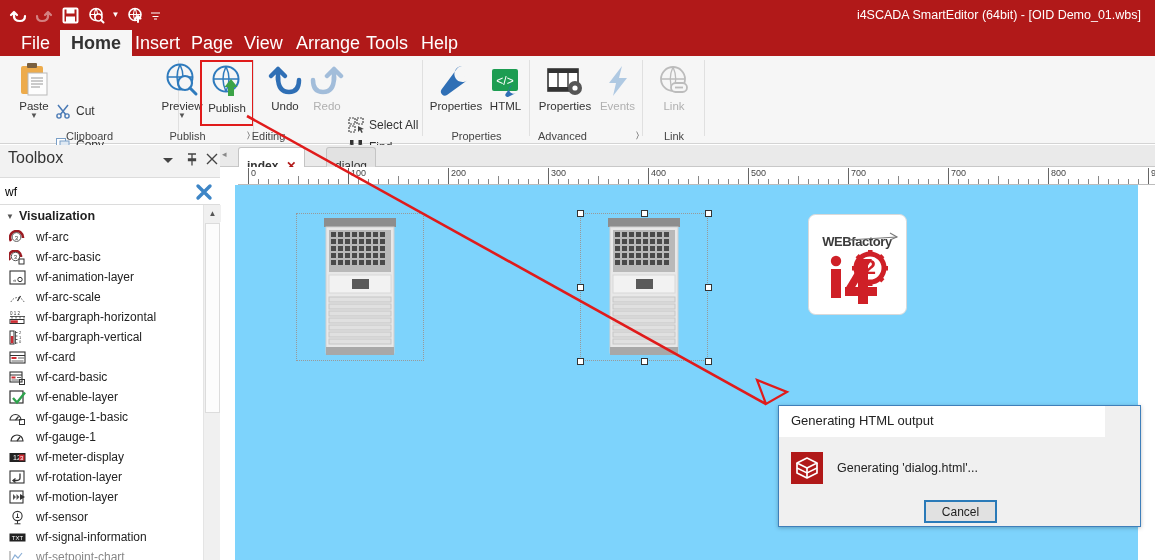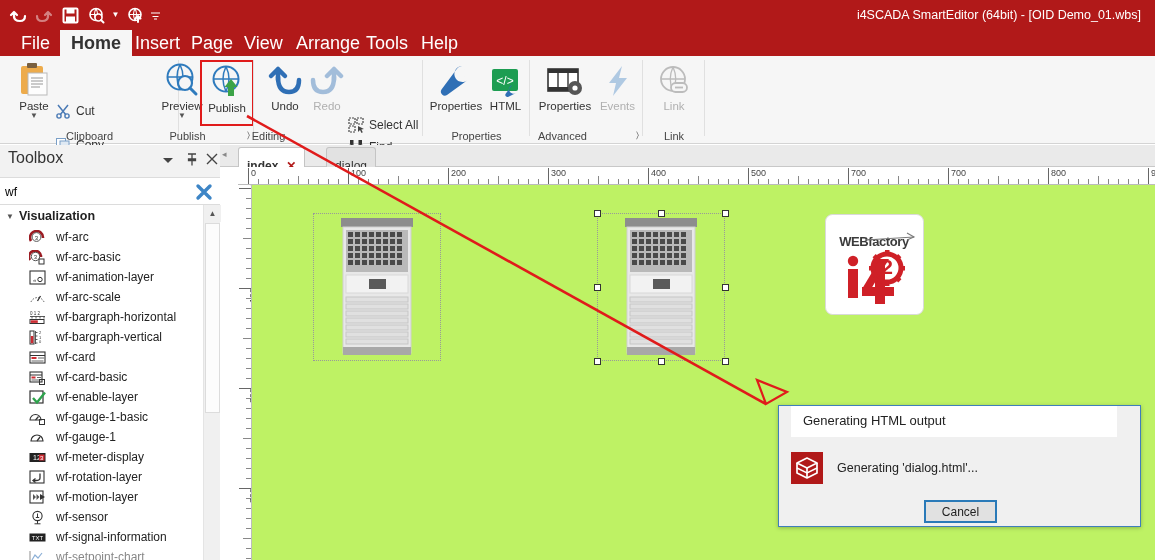--- a/index.html
+++ b/index.html
@@ -80,21 +80,21 @@
     position:absolute; left:5px; top:5px; width:175px; height:17px;
     border:none; outline:none; font-size:12px; font-family:"Liberation Sans", sans-serif; background:transparent;
   }
   #tb-clear{ position:absolute; right:6px; top:4px; width:20px; height:20px; cursor:pointer;}
   #tb-list{
     position:absolute; left:0; top:60px; width:203px; height:355px; overflow:hidden; background:#fff;
   }
   .cat-row{ height:22px; display:flex; align-items:center; padding-left:6px; }
   .cat-arrow{ font-size:8px; color:#555; margin-right:5px;}
   .cat-name{ font-size:12.5px; font-weight:bold; color:#222;}
-  .item-row{ height:20px; display:flex; align-items:center; padding-left:8px; cursor:pointer;margin-left:20px;}
+  .item-row{ height:20px; display:flex; align-items:center; padding-left:8px; cursor:pointer;}
   .item-ico{ width:18px; height:16px; margin-right:10px; flex:0 0 18px; display:flex; align-items:center; justify-content:center;}
   .item-lbl{ font-size:12px; color:#222; white-space:nowrap;}
   #tb-scroll{
     position:absolute; left:203px; top:60px; width:17px; height:355px; background:#f0f0f0; border-left:1px solid #e4e4e4;
   }
   #tb-scroll-up{ position:absolute; left:0; top:0; width:17px; height:17px; background:#f0f0f0; text-align:center; font-size:8px; line-height:17px; color:#555; cursor:pointer;}
   #tb-scroll-thumb{ position:absolute; left:1px; top:18px; width:15px; height:190px; background:#fcfcfc; border:1px solid #dcdcdc; cursor:pointer;}
   
   #doctabs{
     position:absolute; left:220px; top:145px; width:935px; height:22px;
@@ -115,35 +115,35 @@
   }
   #vruler{
     position:absolute; left:238px; top:185px; width:14px; height:375px;
     background:#fff; border-right:1px solid #bcbcbc; overflow:hidden;
   }
   .hcorner{ position:absolute; left:220px; top:167px; width:18px; height:18px; background:#fff;}
   .ticklbl{ position:absolute; font-size:9px; color:#444; }
   .vticklbl{ position:absolute; font-size:9px; color:#444; transform:rotate(-90deg); transform-origin:left top; white-space:nowrap;}
   
   #canvas{
-    position:absolute; left:252px; top:185px; width:903px; height:375px;
-    background:#bef264; overflow:hidden;
+    position:absolute; left:235px; top:185px; width:903px; height:375px;
+    background:#7dd3fc; overflow:hidden;
   }
   .sel-dotted{ position:absolute; border:1px dotted #999; }
   .handle{ position:absolute; width:7px; height:7px; background:#fff; border:1px solid #333; }
   .rack{ position:absolute; }
   
   #annot{ position:absolute; left:0; top:0; width:1155px; height:560px; pointer-events:none;}
   
   #dialog{
     position:absolute; left:778px; top:405px; width:363px; height:122px;
     background:#f0f0f0; border:1px solid #3f7fba;
     box-shadow:0 1px 4px rgba(0,0,0,.25);
   }
-  #dlg-title-bar{ position:absolute; left:12px; top:0; width:326px; height:31px; background:#fff; }
+  #dlg-title-bar{ position:absolute; left:0; top:0; width:326px; height:31px; background:#fff; }
   #dlg-title{ position:absolute; left:12px; top:7px; font-size:13px; color:#222;}
   #dlg-icon{
     position:absolute; left:12px; top:46px; width:32px; height:32px; background:#b11919;
     display:flex; align-items:center; justify-content:center;
   }
   #dlg-msg{ position:absolute; left:58px; top:55px; font-size:12.5px; color:#222;}
   #dlg-cancel{
     position:absolute; left:145px; top:94px; width:73px; height:23px;
     background:#e1e1e1; border:2px solid #2a7ab8; font-size:12px; color:#222;
     font-family:"Liberation Sans", sans-serif; cursor:pointer;

